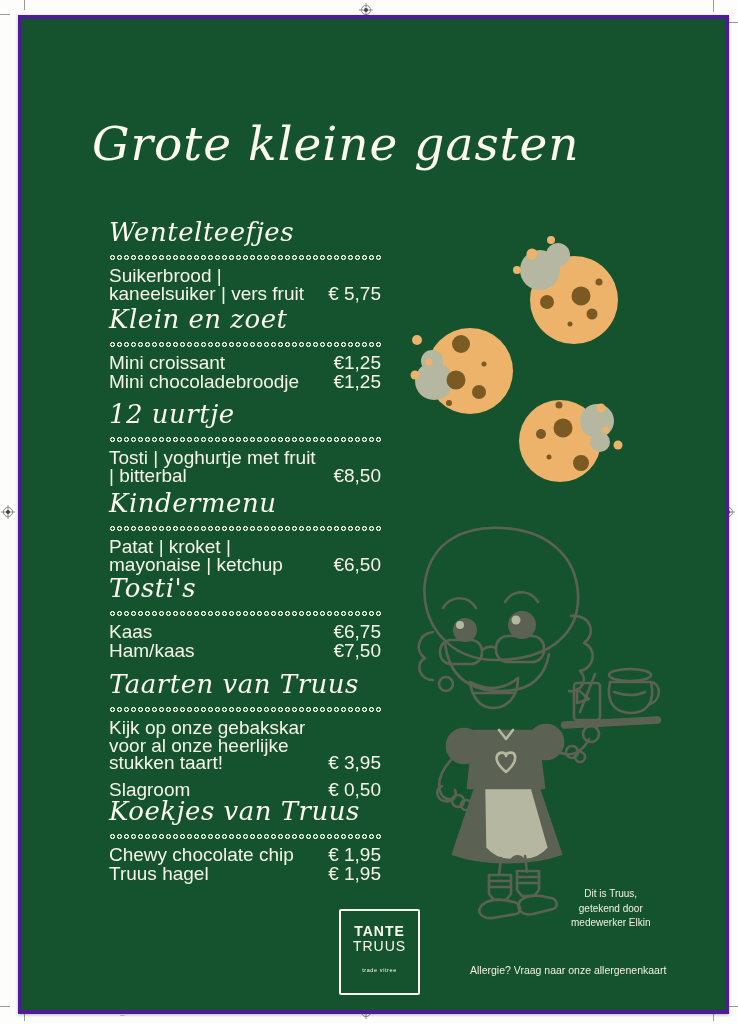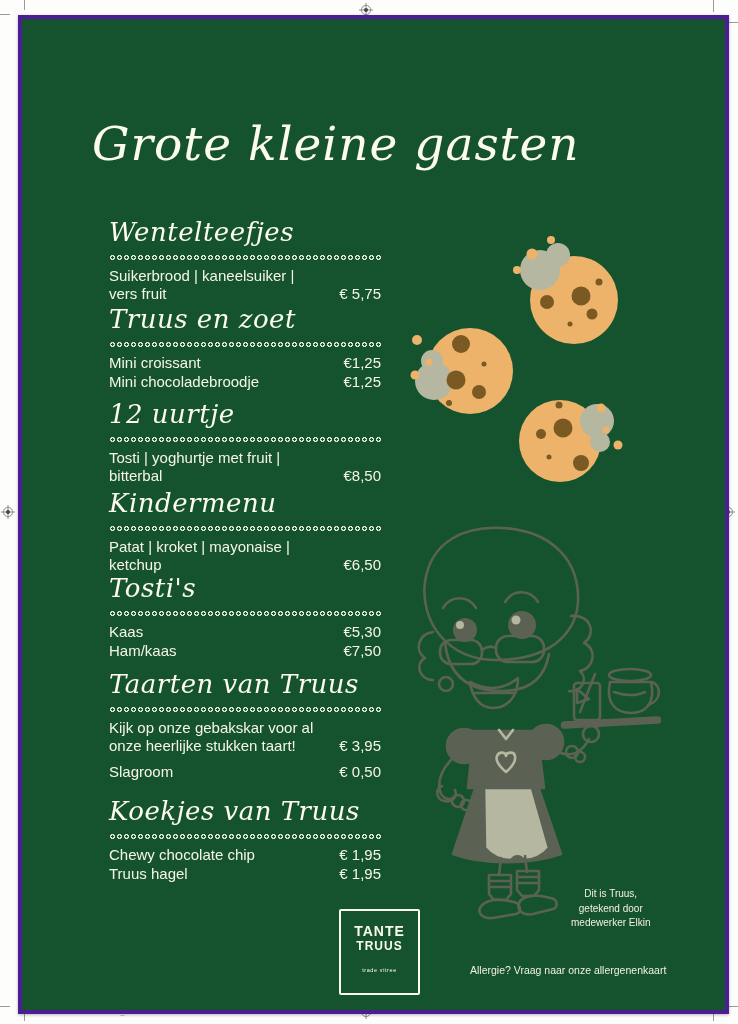--- a/index.html
+++ b/index.html
@@ -13,29 +13,29 @@
   .crop.v{width:1px;}
   .crop.h{height:1px;}
   .reg{position:absolute;}
   
   .script{font-family:"DejaVu Serif",serif;font-style:italic;color:#fdfbee;}
   .page-title{position:absolute;left:70px;top:98px;font-size:47px;line-height:1.15;white-space:nowrap;letter-spacing:1px;}
   .section{position:absolute;left:87px;width:272px;color:#faf8ea;}
   .section h2{margin:0 0 5px 0;font-size:26px;line-height:34px;font-weight:normal;letter-spacing:.5px;white-space:nowrap;}
   .divider{height:7px;background-image:radial-gradient(circle at 3.5px 3.5px,rgba(0,0,0,0) 1.1px,rgba(252,250,238,.85) 1.2px 2.3px,rgba(0,0,0,0) 2.5px);background-size:7px 7px;background-repeat:repeat-x;}
   .rows{margin-top:6px;}
-  .row{display:flex;justify-content:space-between;align-items:flex-end;font-size:15px;line-height:17.5px;color:#f7f5e8;}
+  .row{display:flex;justify-content:space-between;align-items:flex-end;font-size:19px;line-height:17.5px;color:#f7f5e8;}
   .row + .row{margin-top:1px;}
   .row.spaced{margin-top:9px;}
   .row .name{max-width:212px;}
   
   .logo{position:absolute;left:317px;top:890px;width:77px;height:82px;border:2px solid #fdfbf0;border-radius:2px;
         display:flex;flex-direction:column;align-items:center;color:#fdfbf0;}
   .logo .l1{margin-top:13px;font-size:14px;font-weight:bold;letter-spacing:1px;line-height:15px;}
-  .logo .l2{font-size:12px;font-weight:bold;letter-spacing:1px;line-height:15px;}
+  .logo .l2{font-size:14px;font-weight:normal;letter-spacing:1px;line-height:15px;}
   .logo .tag{margin-top:13px;font-size:5.5px;letter-spacing:.6px;}
   .credit{position:absolute;left:549px;top:868px;font-size:10px;line-height:14.5px;color:#f2f0e2;white-space:pre-line;text-align:center;}
   .allergy{position:absolute;left:448px;top:945px;width:210px;text-align:left;font-size:10.5px;color:#f2f0e2;white-space:nowrap;}
   .cookies{position:absolute;left:377px;top:210px;}
   .truus{position:absolute;left:382px;top:505px;}
   
   .foot{position:absolute;font-size:7px;color:#8f8f8f;letter-spacing:.2px;}
   .foot.left{left:38px;top:1008px;}
   .foot.right{right:26px;top:1008px;}
   .foot span{margin-right:14px;}
@@ -96,21 +96,21 @@
       <div class="divider"></div>
       <div class="rows">
         <div class="row">
           <span class="name">Suikerbrood | kaneelsuiker | vers fruit</span>
           <span class="price">€ 5,75</span>
         </div>
       </div>
     </div>
 
     <div class="section" style="top:283px">
-      <h2 class="script">Truus en zoet</h2>
+      <h2 class="script">Klein en zoet</h2>
       <div class="divider"></div>
       <div class="rows">
         <div class="row">
           <span class="name">Mini croissant</span>
           <span class="price">€1,25</span>
         </div>
         <div class="row">
           <span class="name">Mini chocoladebroodje</span>
           <span class="price">€1,25</span>
         </div>
@@ -138,21 +138,21 @@
         </div>
       </div>
     </div>
 
     <div class="section" style="top:552px">
       <h2 class="script">Tosti's</h2>
       <div class="divider"></div>
       <div class="rows">
         <div class="row">
           <span class="name">Kaas</span>
-          <span class="price">€5,30</span>
+          <span class="price">€6,75</span>
         </div>
         <div class="row">
           <span class="name">Ham/kaas</span>
           <span class="price">€7,50</span>
         </div>
       </div>
     </div>
 
     <div class="section" style="top:648px">
       <h2 class="script">Taarten van Truus</h2>

